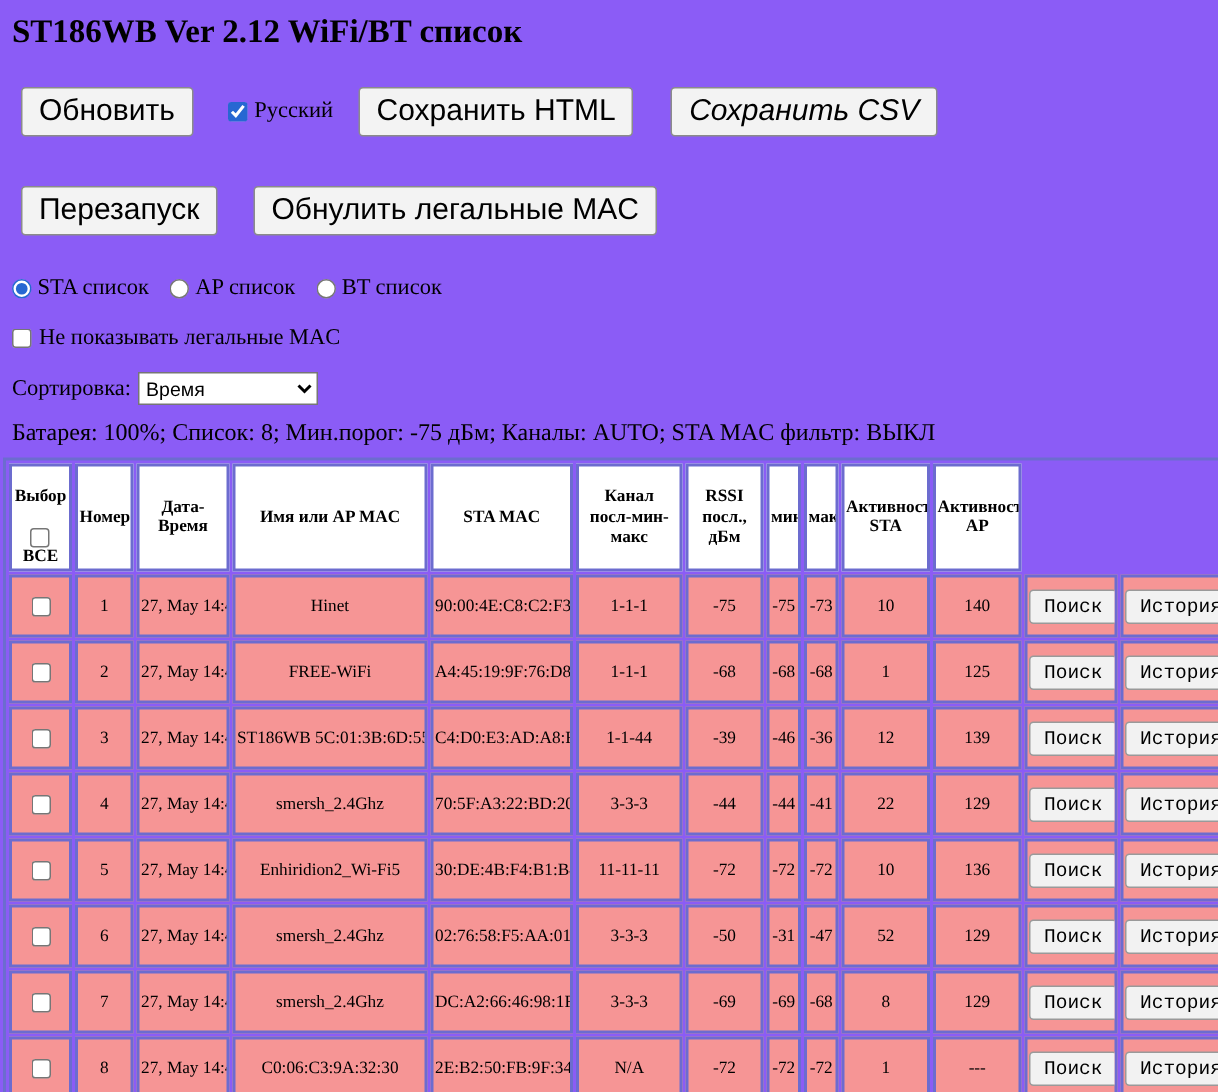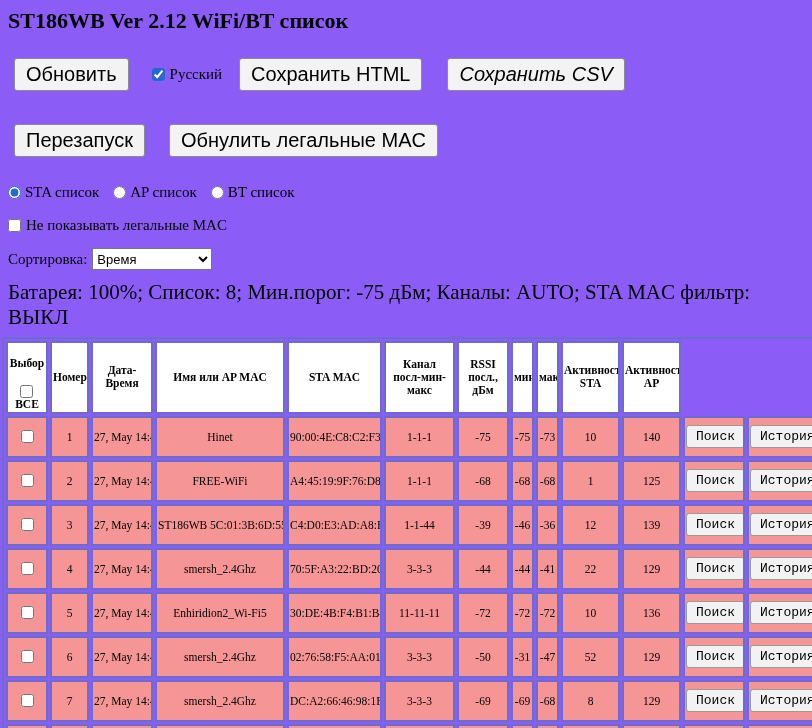--- a/index.html
+++ b/index.html
@@ -47,21 +47,21 @@
   .chk-row input{margin:0 5px 0 0;}
   .sort-row{margin:14px 0 0 8px;font-size:15px;display:flex;align-items:center;}
   .sort-row select{
     margin-left:5px;
     width:120px;height:22px;
     font-family:"Liberation Sans","DejaVu Sans",sans-serif;
     font-size:13px;
     border:1px solid #767676;
     background:#fff;
   }
-  .status-line{margin:10px 0 0 8px;font-size:21px;}
+  .status-line{margin:10px 0 0 8px;font-size:16px;}
   table.scan{
     margin:7px 0 0 2px;
     border-collapse:separate;
     border-spacing:2px;
     border:2px solid #6c6ccf;
     table-layout:fixed;
     width:828px;
   }
   table.scan th, table.scan td{
     box-sizing:border-box;

